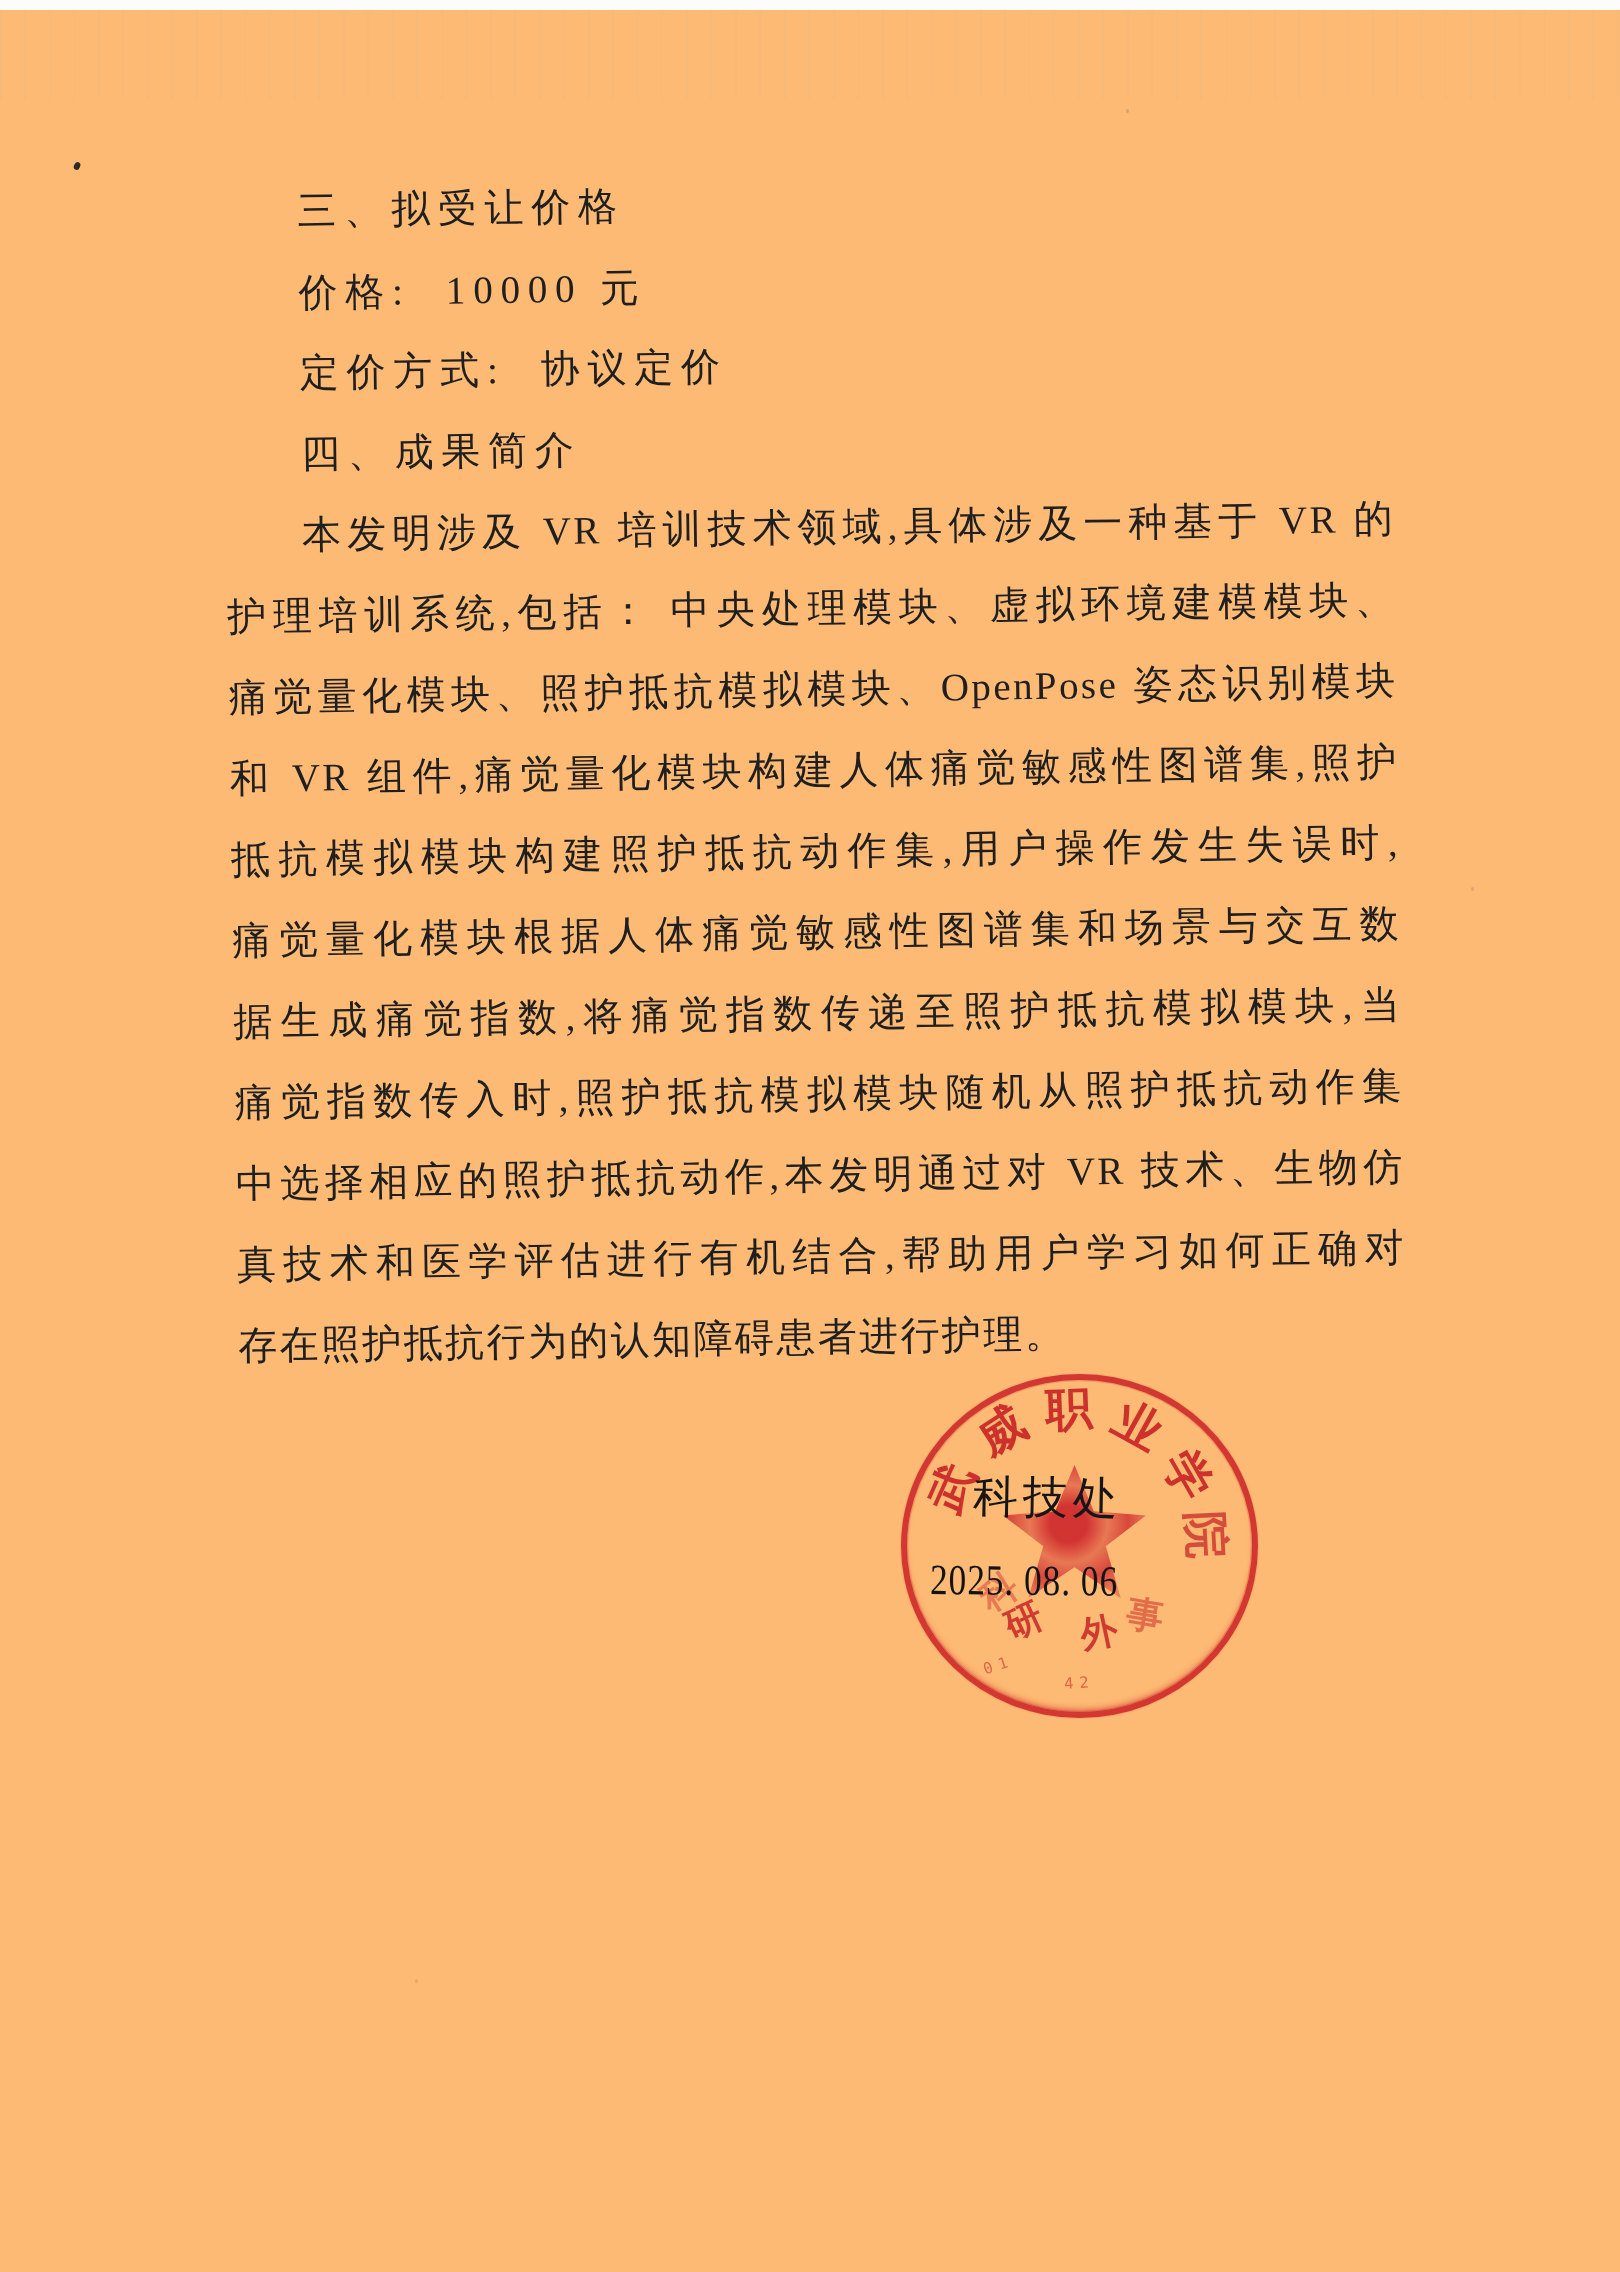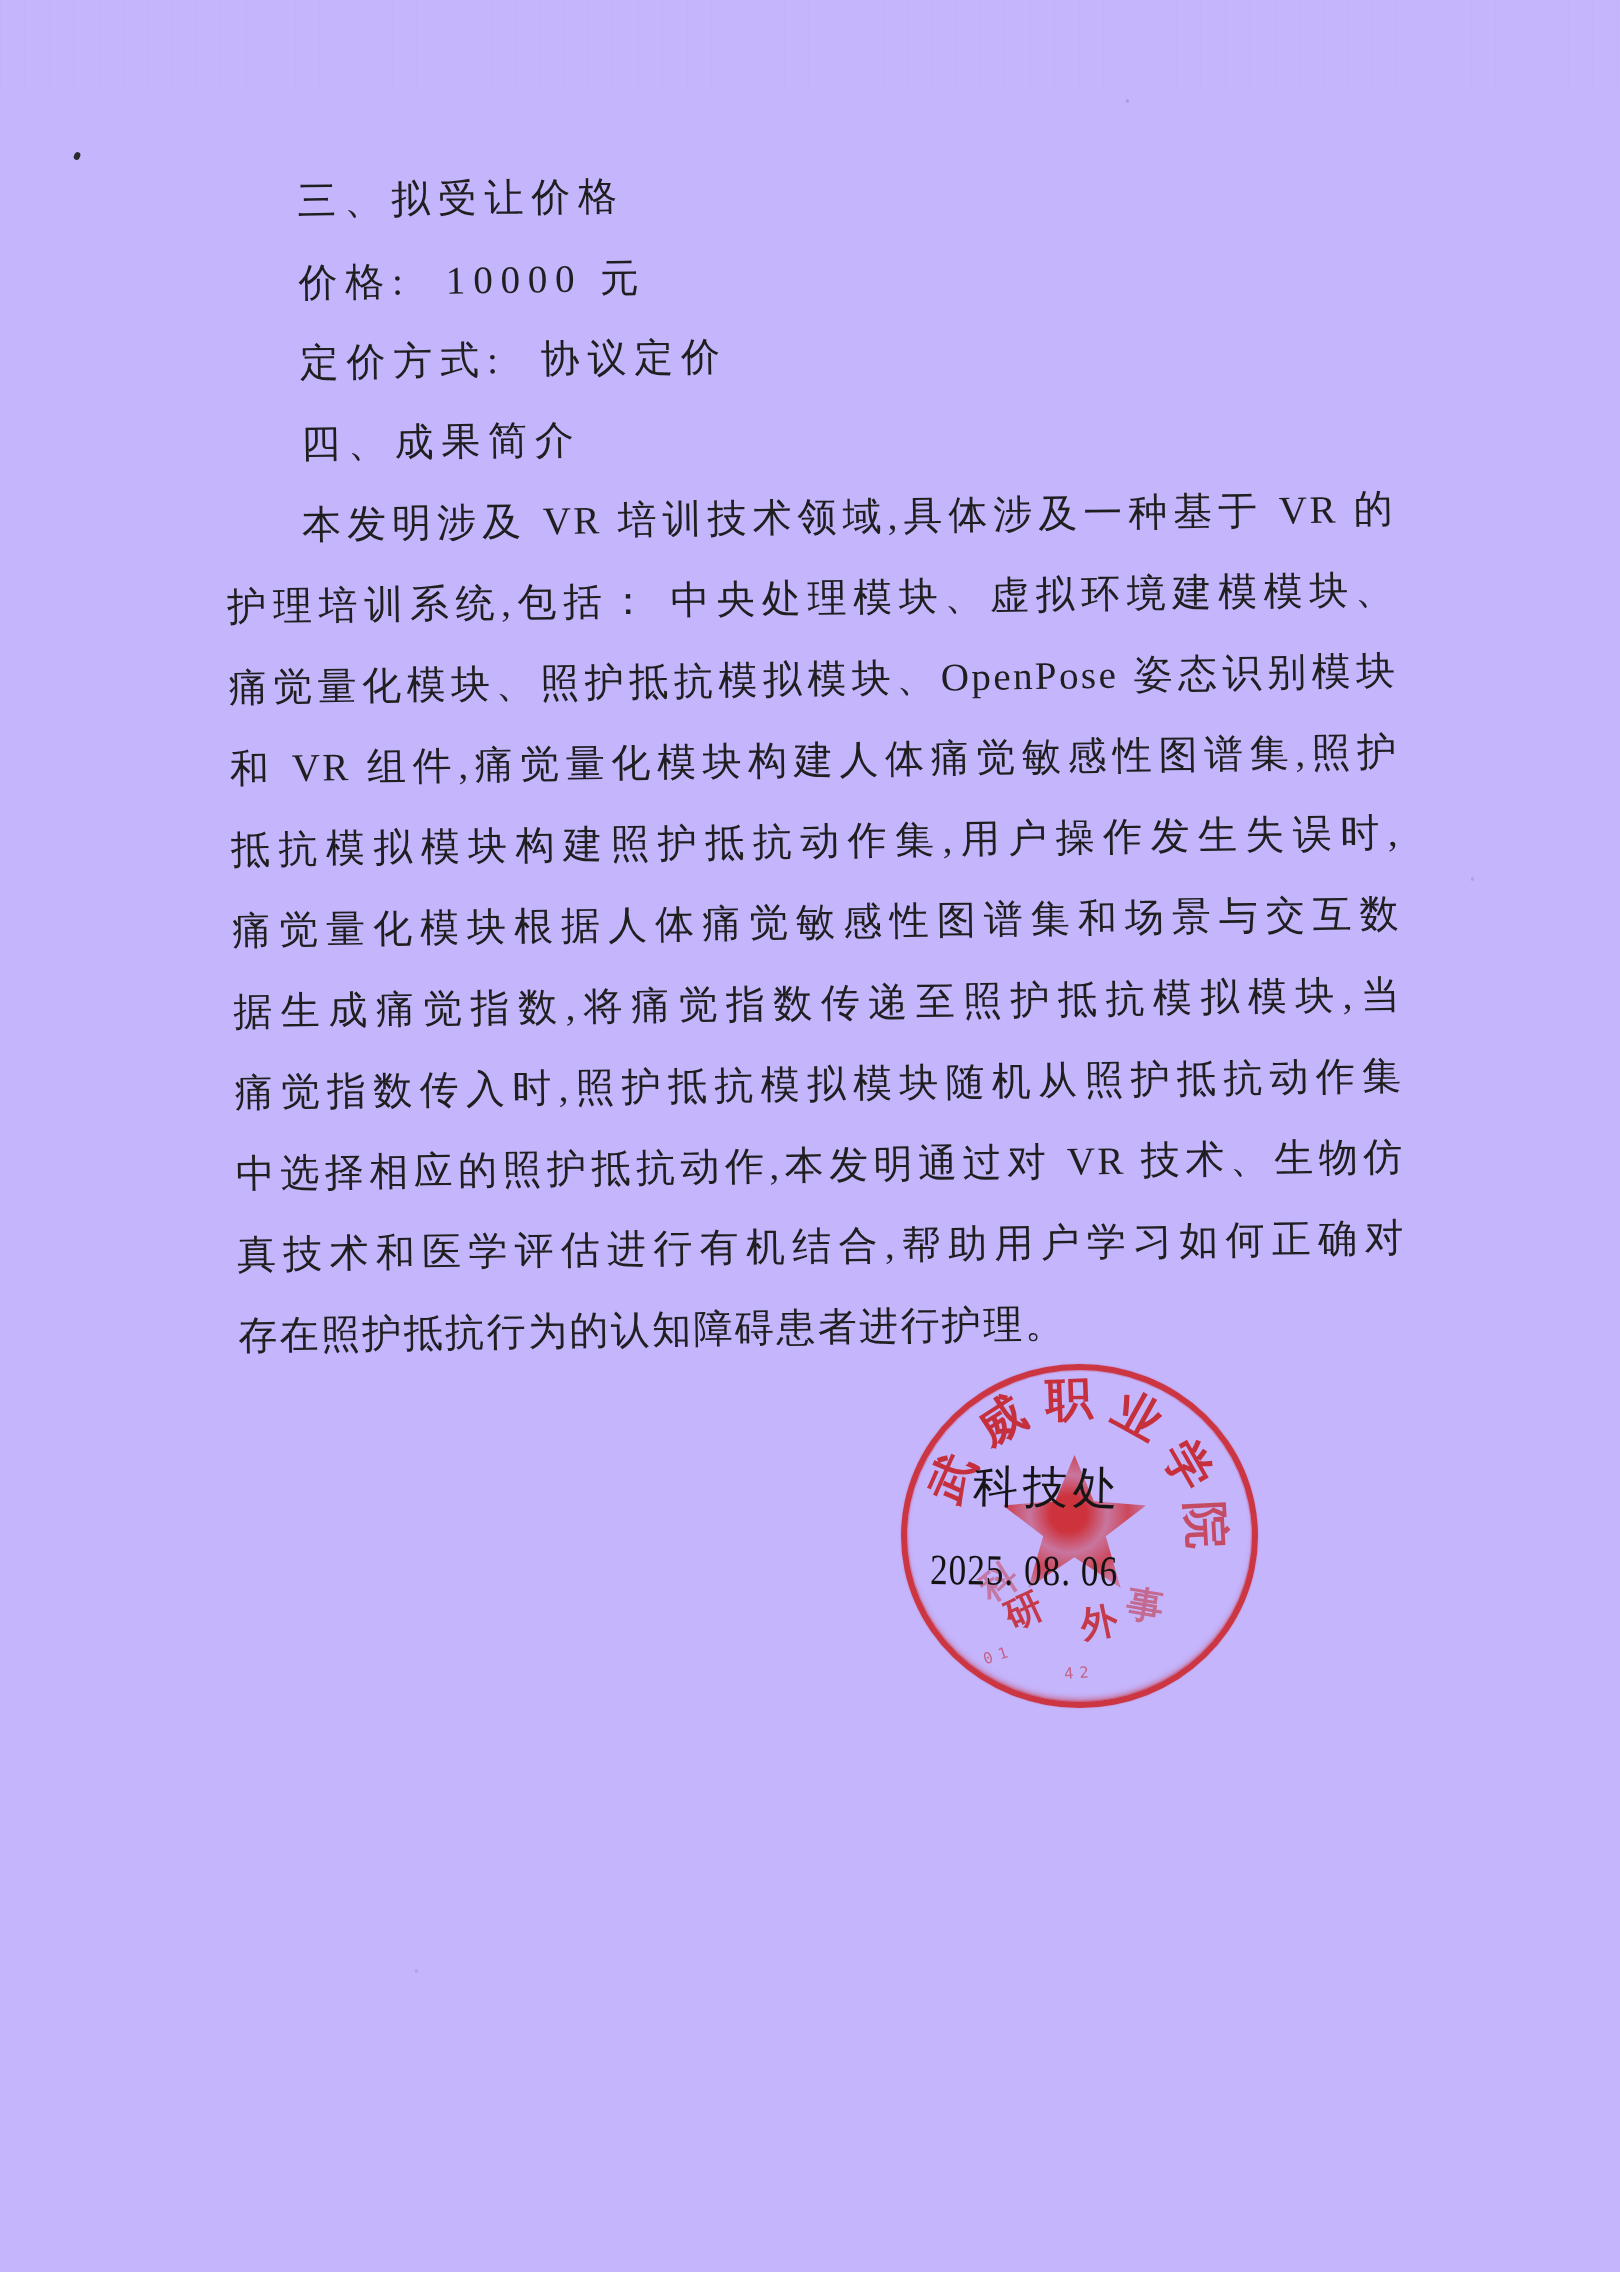--- a/index.html
+++ b/index.html
@@ -2,21 +2,21 @@
 <html style="font-size:9.6px"><head>
 <meta charset="utf-8">
 <style>
   html,body{margin:0;padding:0;}
   body{
     width:1620px;height:2273px;
     background:#fcfcfa;
     font-family:"Liberation Serif","DejaVu Serif",serif;
     position:relative;overflow:hidden;
   }
-  .page{position:absolute;inset:0;background:#c4b5fd;}
+  .page{position:absolute;inset:0;background:#fdba74;margin-top:10px;}
   
   .scan-streaks{
     position:absolute;left:0;top:0;width:100%;height:90px;
     background:repeating-linear-gradient(90deg,
       rgba(140,175,205,.10) 0 1.8px, rgba(255,255,255,0) 1.8px 24.5px);
     opacity:.5;pointer-events:none;
   }
   
   .textblock{
     position:absolute;left:229px;top:0;width:1169px;height:1434px;

